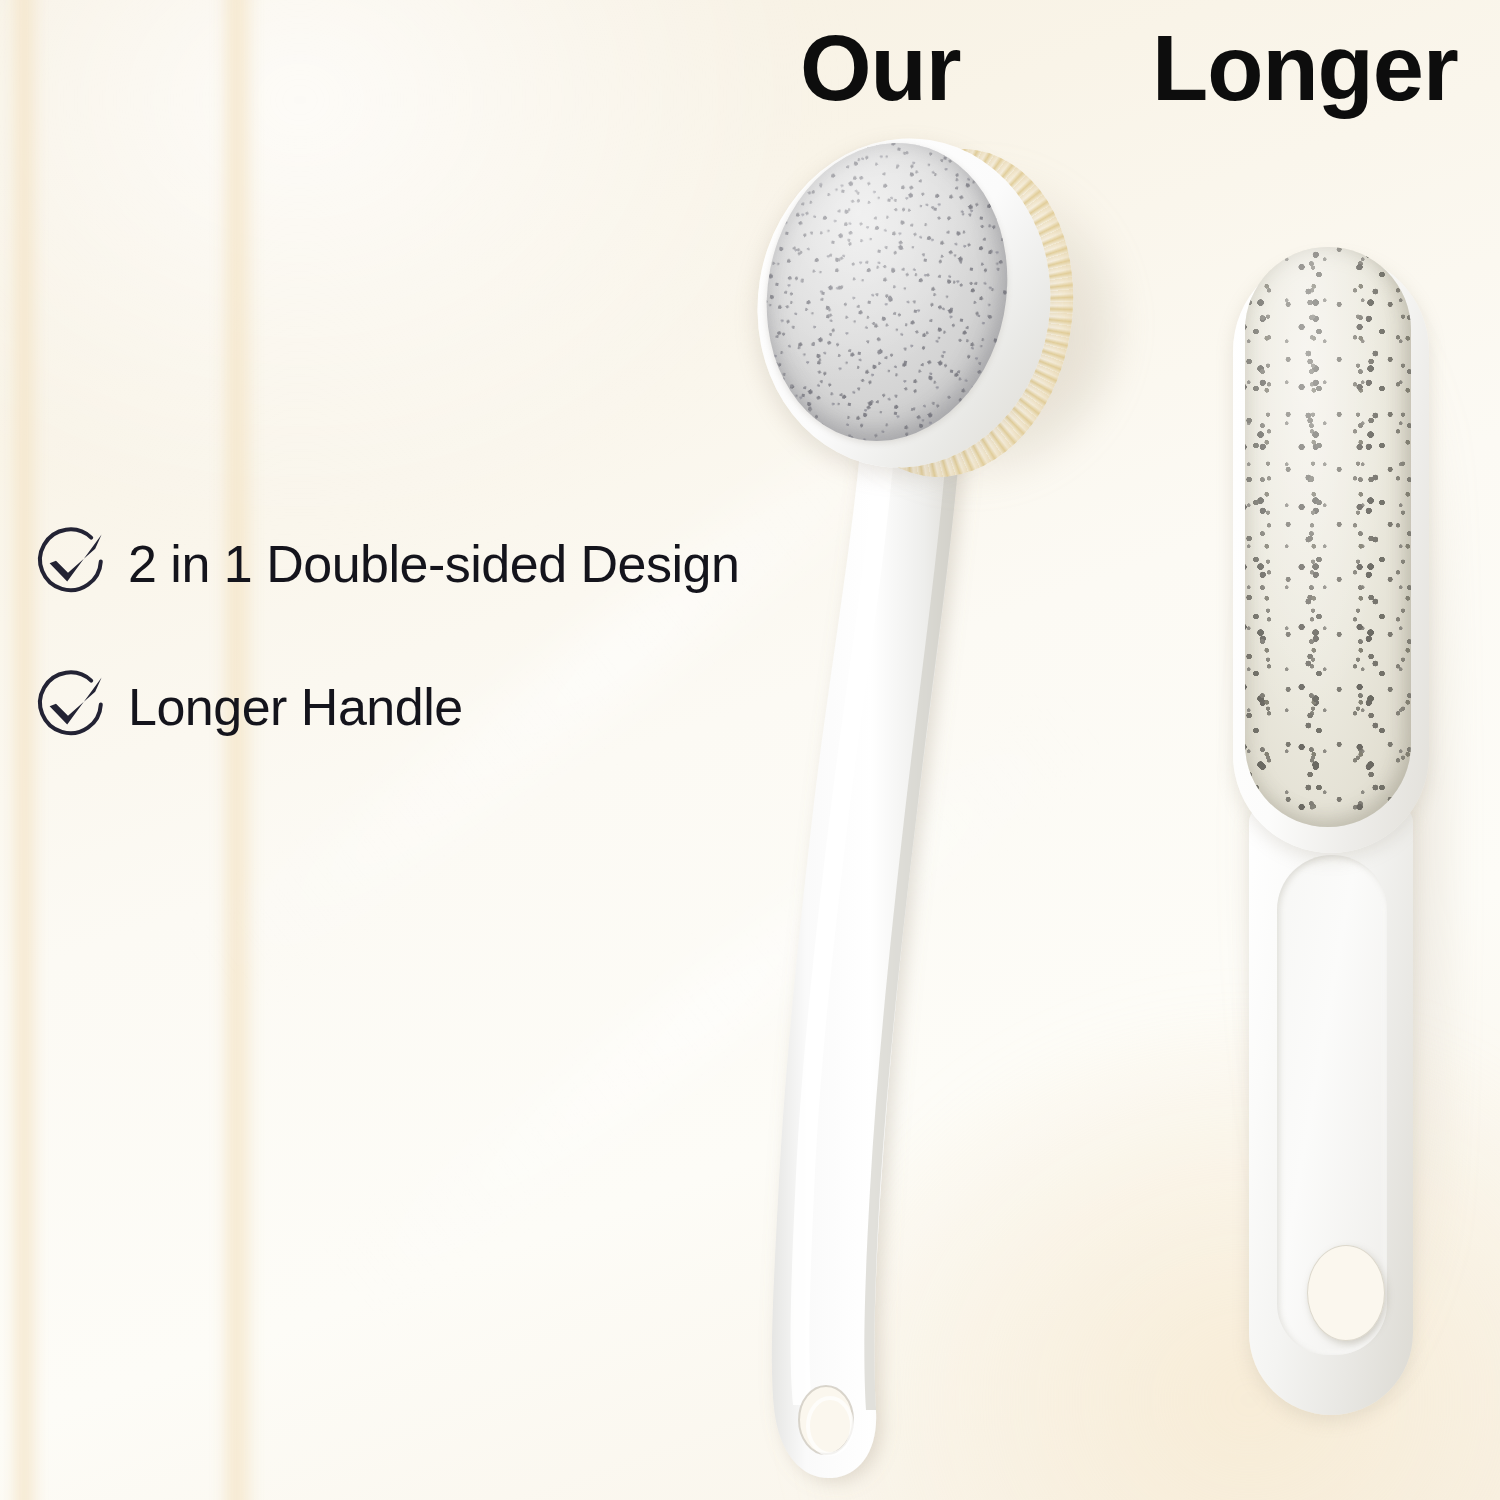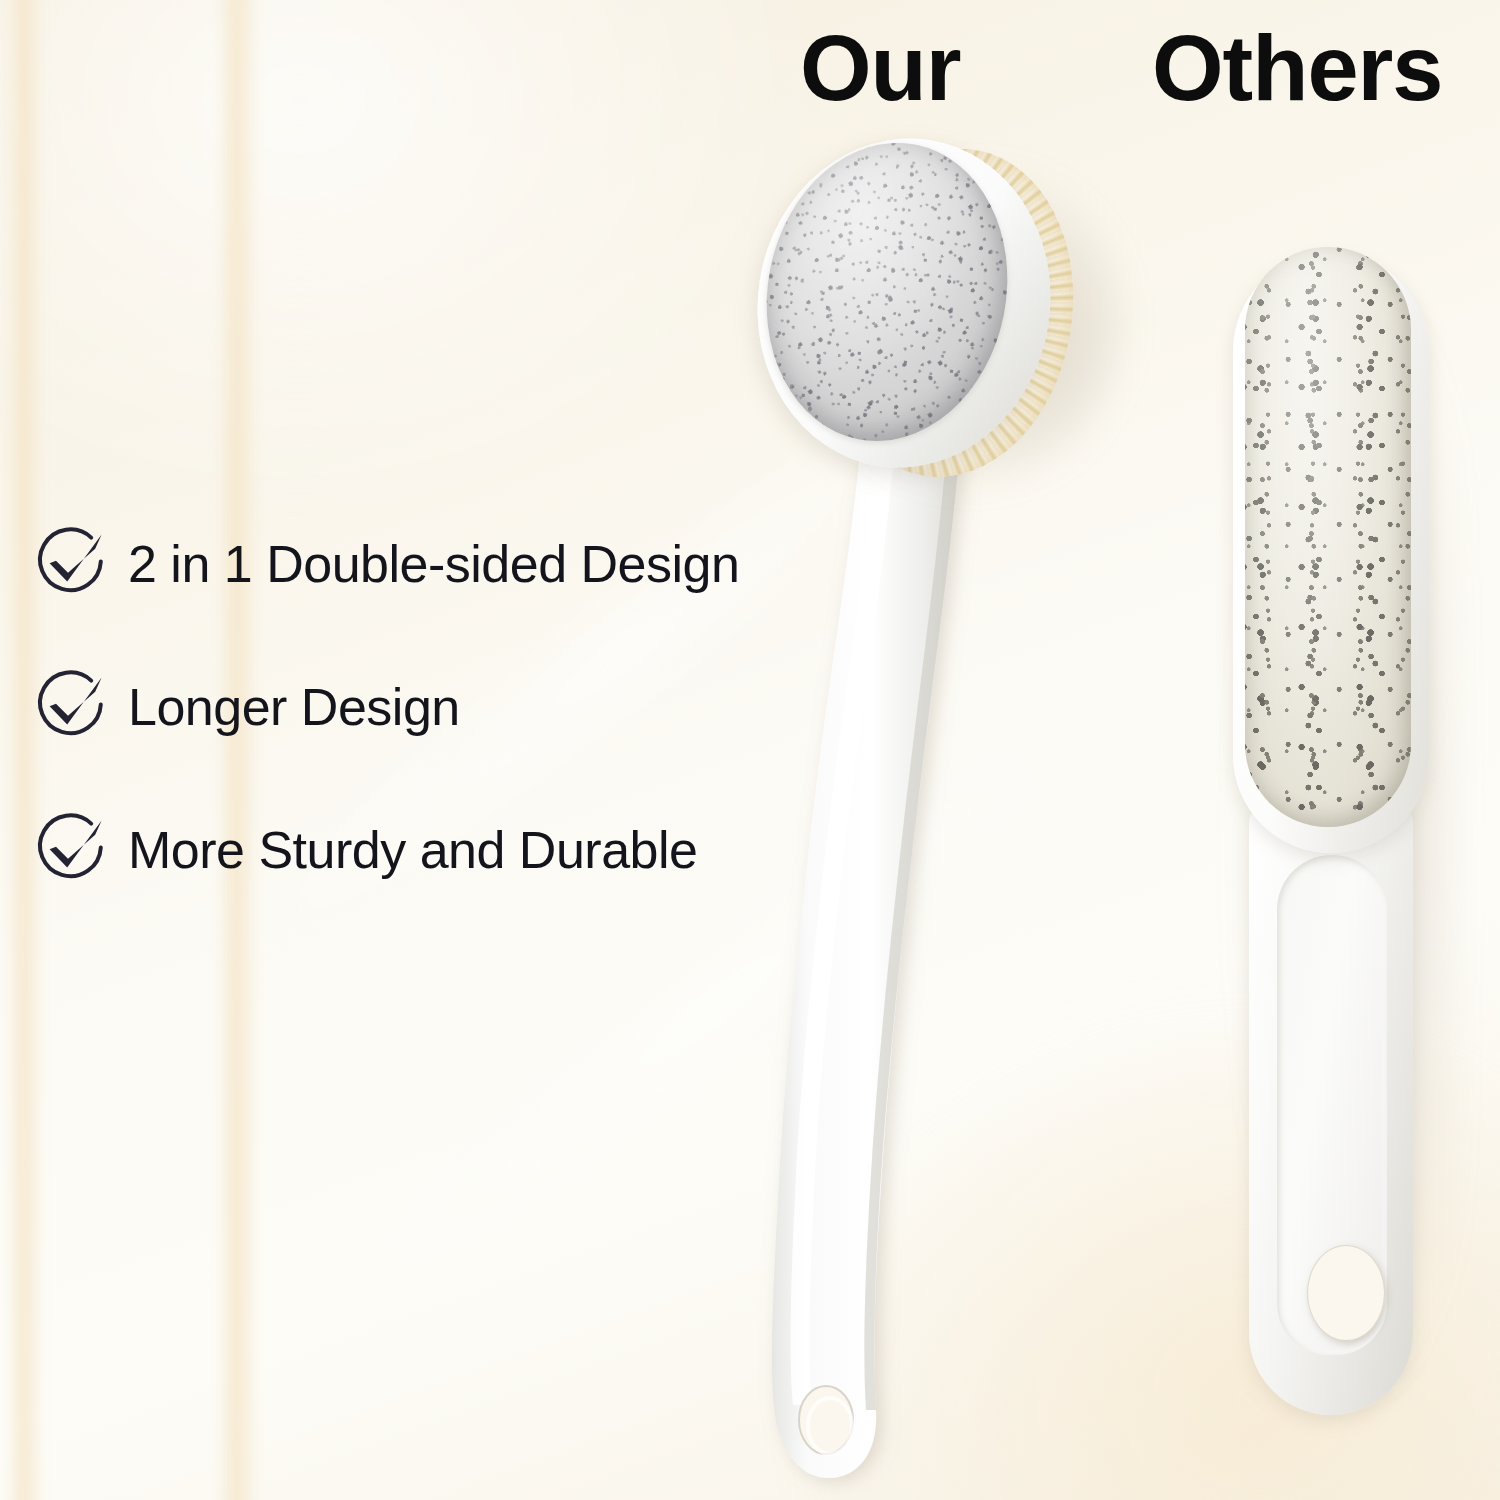--- a/index.html
+++ b/index.html
@@ -303,48 +303,41 @@
 <div id="stage">
 
   <div class="glow-tl"></div>
   <div class="glow-br"></div>
   <div class="streak streak-v" style="left:8px;  width:34px;"></div>
   <div class="streak streak-v" style="left:218px; width:40px;"></div>
   <div class="streak streak-diag" style="left:120px; top:620px; width:1000px; height:70px; transform:rotate(-38deg);"></div>
   <div class="streak streak-diag" style="left:260px; top:980px; width:900px; height:60px; transform:rotate(-38deg);"></div>
 
   <div class="heading" id="heading-our">Our</div>
-  <div class="heading" id="heading-others">Others</div>
+  <div class="heading" id="heading-others">Longer</div>
 
   <div id="feature-list">
 
     <div class="feature-row">
       <svg class="check-icon" viewBox="0 0 100 100">
         <path d="M74 17 A38 38 0 1 0 86 47" fill="none" stroke="#232334" stroke-width="5" stroke-linecap="round"></path>
         <path d="M22 49 L44 72 L87 13 L79 31 L45 61 L30 46 Z" fill="#232334"></path>
       </svg>
       <span class="feature-label">2 in 1 Double-sided Design</span>
     </div>
 
     <div class="feature-row">
       <svg class="check-icon" viewBox="0 0 100 100">
         <path d="M74 17 A38 38 0 1 0 86 47" fill="none" stroke="#232334" stroke-width="5" stroke-linecap="round"></path>
         <path d="M22 49 L44 72 L87 13 L79 31 L45 61 L30 46 Z" fill="#232334"></path>
       </svg>
-      <span class="feature-label">Longer Design</span>
+      <span class="feature-label">Longer Handle</span>
     </div>
 
 
-    <div class="feature-row">
-      <svg class="check-icon" viewBox="0 0 100 100">
-        <path d="M74 17 A38 38 0 1 0 86 47" fill="none" stroke="#232334" stroke-width="5" stroke-linecap="round"></path>
-        <path d="M22 49 L44 72 L87 13 L79 31 L45 61 L30 46 Z" fill="#232334"></path>
-      </svg>
-      <span class="feature-label">More Sturdy and Durable</span>
-    </div>
 
 
   </div>
 
   <div id="our-product">
 
     <svg class="handle-svg" viewBox="0 0 420 1380">
       <defs>
         <linearGradient id="handleGrad" x1="0" y1="0" x2="1" y2="0">
           <stop offset="0%" stop-color="#e6e6e4"></stop>

